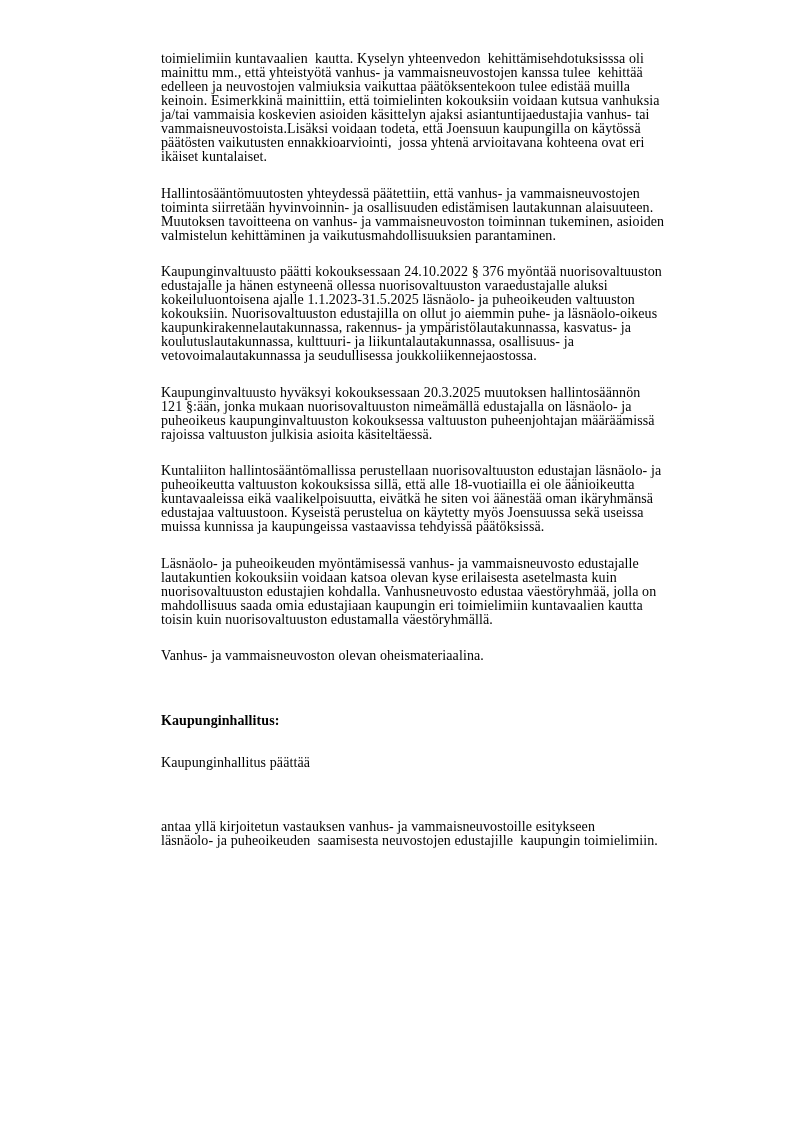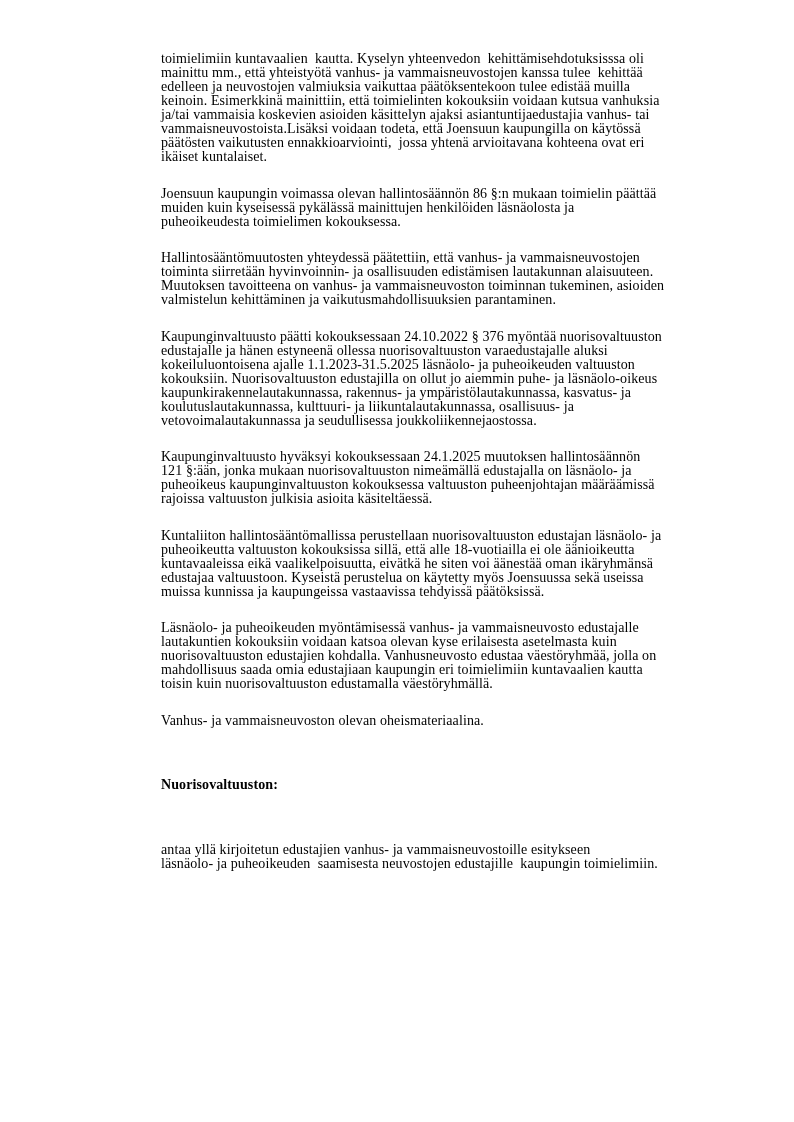--- a/index.html
+++ b/index.html
@@ -40,47 +40,45 @@
 
 <div class="doc">
   <p class="para">toimielimiin kuntavaalien  kautta. Kyselyn yhteenvedon  kehittämisehdotuksisssa oli
 mainittu mm., että yhteistyötä vanhus- ja vammaisneuvostojen kanssa tulee  kehittää
 edelleen ja neuvostojen valmiuksia vaikuttaa päätöksentekoon tulee edistää muilla
 keinoin. Esimerkkinä mainittiin, että toimielinten kokouksiin voidaan kutsua vanhuksia
 ja/tai vammaisia koskevien asioiden käsittelyn ajaksi asiantuntijaedustajia vanhus- tai
 vammaisneuvostoista.Lisäksi voidaan todeta, että Joensuun kaupungilla on käytössä
 päätösten vaikutusten ennakkioarviointi,  jossa yhtenä arvioitavana kohteena ovat eri
 ikäiset kuntalaiset.</p>
-  <p class="para">Joensuun kaupungin voimassa olevan hallintosäännön 86 §:n mukaan toimielin päättää
-muiden kuin kyseisessä pykälässä mainittujen henkilöiden läsnäolosta ja
-puheoikeudesta toimielimen kokouksessa.</p>
   <p class="para">Hallintosääntömuutosten yhteydessä päätettiin, että vanhus- ja vammaisneuvostojen
 toiminta siirretään hyvinvoinnin- ja osallisuuden edistämisen lautakunnan alaisuuteen.
 Muutoksen tavoitteena on vanhus- ja vammaisneuvoston toiminnan tukeminen, asioiden
 valmistelun kehittäminen ja vaikutusmahdollisuuksien parantaminen.</p>
   <p class="para">Kaupunginvaltuusto päätti kokouksessaan 24.10.2022 § 376 myöntää nuorisovaltuuston
 edustajalle ja hänen estyneenä ollessa nuorisovaltuuston varaedustajalle aluksi
 kokeiluluontoisena ajalle 1.1.2023-31.5.2025 läsnäolo- ja puheoikeuden valtuuston
 kokouksiin. Nuorisovaltuuston edustajilla on ollut jo aiemmin puhe- ja läsnäolo-oikeus
 kaupunkirakennelautakunnassa, rakennus- ja ympäristölautakunnassa, kasvatus- ja
 koulutuslautakunnassa, kulttuuri- ja liikuntalautakunnassa, osallisuus- ja
 vetovoimalautakunnassa ja seudullisessa joukkoliikennejaostossa.</p>
-  <p class="para">Kaupunginvaltuusto hyväksyi kokouksessaan 24.1.2025 muutoksen hallintosäännön
+  <p class="para">Kaupunginvaltuusto hyväksyi kokouksessaan 20.3.2025 muutoksen hallintosäännön
 121 §:ään, jonka mukaan nuorisovaltuuston nimeämällä edustajalla on läsnäolo- ja
 puheoikeus kaupunginvaltuuston kokouksessa valtuuston puheenjohtajan määräämissä
 rajoissa valtuuston julkisia asioita käsiteltäessä.</p>
   <p class="para">Kuntaliiton hallintosääntömallissa perustellaan nuorisovaltuuston edustajan läsnäolo- ja
 puheoikeutta valtuuston kokouksissa sillä, että alle 18-vuotiailla ei ole äänioikeutta
 kuntavaaleissa eikä vaalikelpoisuutta, eivätkä he siten voi äänestää oman ikäryhmänsä
 edustajaa valtuustoon. Kyseistä perustelua on käytetty myös Joensuussa sekä useissa
 muissa kunnissa ja kaupungeissa vastaavissa tehdyissä päätöksissä.</p>
   <p class="para">Läsnäolo- ja puheoikeuden myöntämisessä vanhus- ja vammaisneuvosto edustajalle
 lautakuntien kokouksiin voidaan katsoa olevan kyse erilaisesta asetelmasta kuin
 nuorisovaltuuston edustajien kohdalla. Vanhusneuvosto edustaa väestöryhmää, jolla on
 mahdollisuus saada omia edustajiaan kaupungin eri toimielimiin kuntavaalien kautta
 toisin kuin nuorisovaltuuston edustamalla väestöryhmällä.</p>
   <p class="para">Vanhus- ja vammaisneuvoston olevan oheismateriaalina.</p>
   <div class="para">
-    <div class="bold">Nuorisovaltuuston:</div>
+    <div class="bold">Kaupunginhallitus:</div>
+    <div>Kaupunginhallitus päättää</div>
   </div>
-  <p class="para">antaa yllä kirjoitetun edustajien vanhus- ja vammaisneuvostoille esitykseen
+  <p class="para">antaa yllä kirjoitetun vastauksen vanhus- ja vammaisneuvostoille esitykseen
 läsnäolo- ja puheoikeuden  saamisesta neuvostojen edustajille  kaupungin toimielimiin.</p>
 </div>
 
 </body></html>

